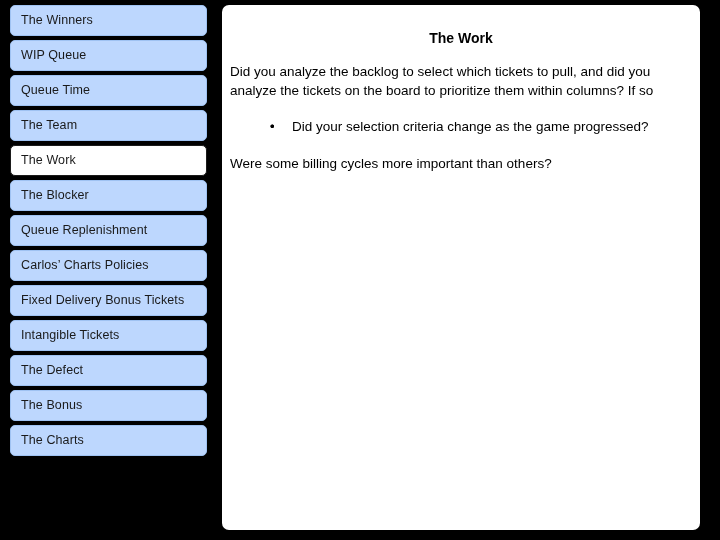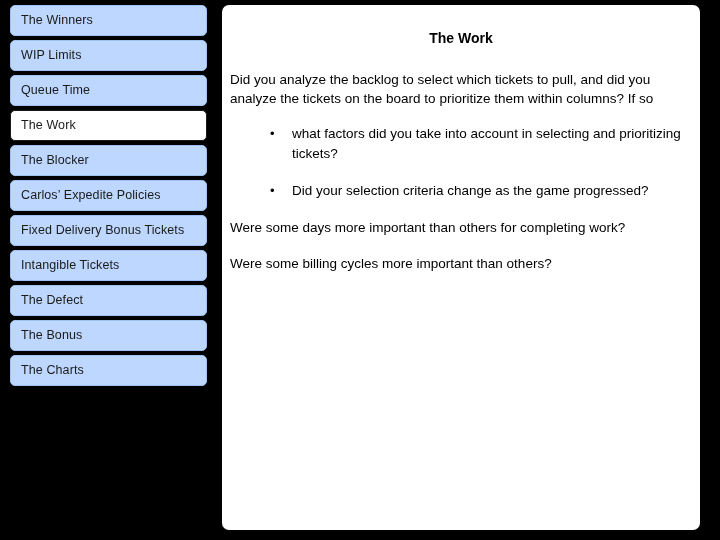--- a/index.html
+++ b/index.html
@@ -91,21 +91,21 @@
 
   .para {
     font-size: 13.5px;
     line-height: 19px;
     color: #000000;
     margin: 0;
     padding: 0;
   }
 
   .para.p-first {
-    margin-top: 25px;
+    margin-top: 17px;
   }
 
   .para.p-spaced {
     margin-top: 17px;
   }
 
   .bullet-list {
     margin: 16px 0 0 0;
     padding: 0;
     list-style: none;
@@ -140,33 +140,39 @@
 </head>
 <body>
 
 <div id="slide">
 
   <nav id="sidebar">
     <div class="nav-item">
       <span class="nav-label">The Winners</span>
     </div>
     <div class="nav-item">
-      <span class="nav-label">WIP Limits</span>
+      <span class="nav-label">WIP Queue</span>
     </div>
     <div class="nav-item">
       <span class="nav-label">Queue Time</span>
+    </div>
+    <div class="nav-item">
+      <span class="nav-label">The Team</span>
     </div>
     <div class="nav-item selected">
       <span class="nav-label">The Work</span>
     </div>
     <div class="nav-item">
       <span class="nav-label">The Blocker</span>
     </div>
     <div class="nav-item">
-      <span class="nav-label">Carlos’ Expedite Policies</span>
+      <span class="nav-label">Queue Replenishment</span>
+    </div>
+    <div class="nav-item">
+      <span class="nav-label">Carlos’ Charts Policies</span>
     </div>
     <div class="nav-item">
       <span class="nav-label">Fixed Delivery Bonus Tickets</span>
     </div>
     <div class="nav-item">
       <span class="nav-label">Intangible Tickets</span>
     </div>
     <div class="nav-item">
       <span class="nav-label">The Defect</span>
     </div>
@@ -180,26 +186,24 @@
 
   <section id="content-panel">
     <h1 id="panel-title">The Work</h1>
 
     <div id="body-blocks">
       <p class="para p-first">Did you analyze the backlog to select which tickets to pull, and did you analyze the tickets on the board to prioritize them within columns? If so</p>
 
       <ul class="bullet-list">
         <li class="bullet-item">
           <span class="bullet-dot">•</span>
-          <span class="bullet-text">what factors did you take into account in selecting and prioritizing tickets?</span>
         </li>
         <li class="bullet-item">
           <span class="bullet-dot">•</span>
           <span class="bullet-text">Did your selection criteria change as the game progressed?</span>
         </li>
       </ul>
 
-      <p class="para p-spaced">Were some days more important than others for completing work?</p>
       <p class="para p-spaced">Were some billing cycles more important than others?</p>
     </div>
   </section>
 
 </div>
 
 </body></html>

